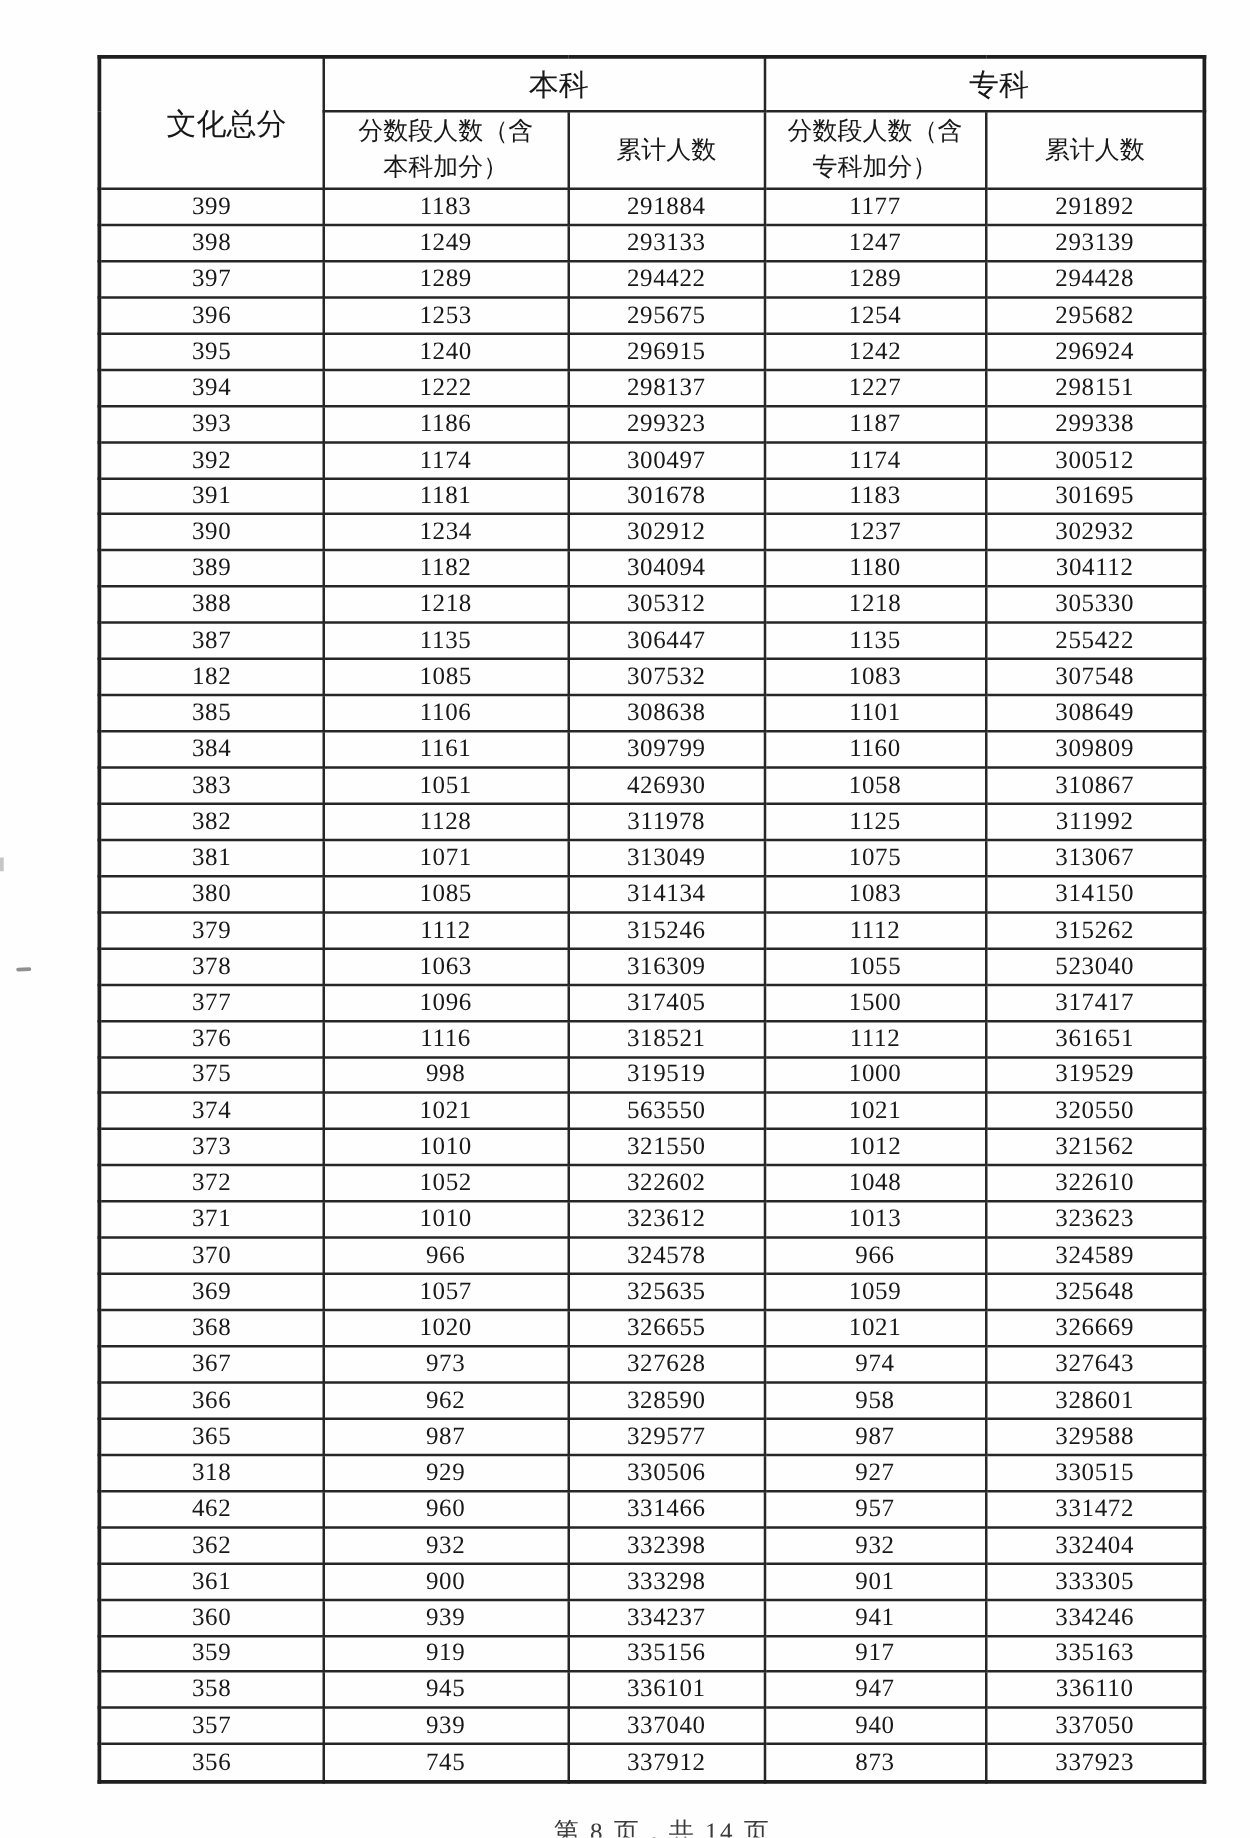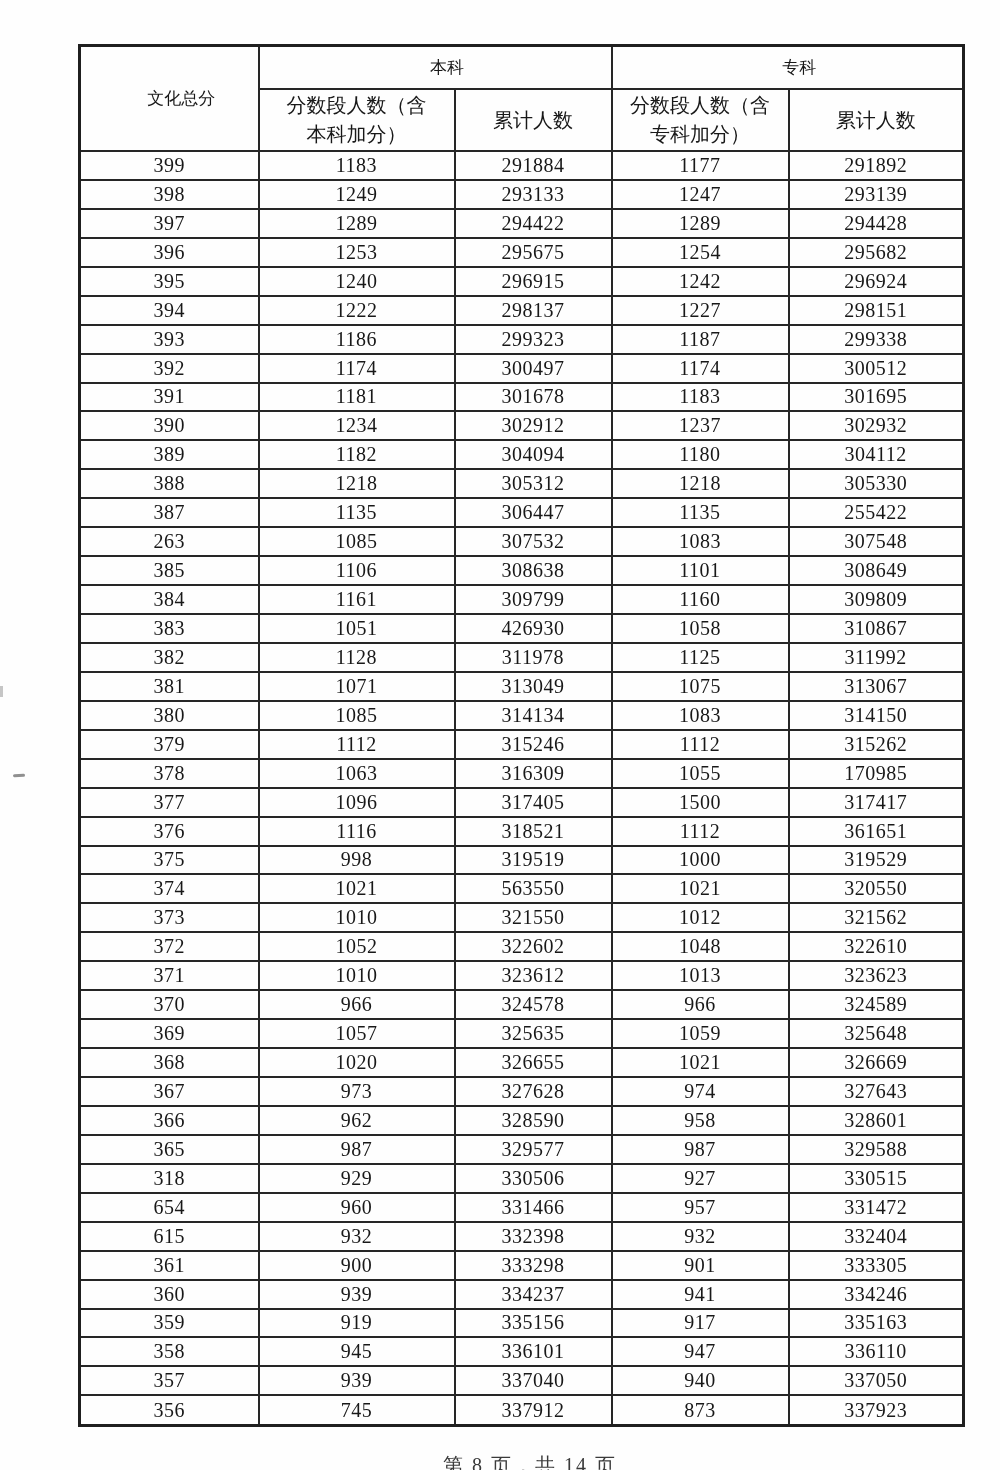--- a/index.html
+++ b/index.html
@@ -24,21 +24,21 @@
   }
   .score-table th, .score-table td {
     border: 2px solid #262626;
     text-align: center;
     vertical-align: middle;
     padding: 0;
     color: #181818;
     font-weight: normal;
     overflow: hidden;
   }
-  .score-table thead tr.group-row th { height: 41px; font-size: 17px; padding-left: 24px; }
+  .score-table thead tr.group-row th { height: 41px; font-size: 24px; padding-left: 24px; }
   .score-table thead tr.sub-row th { height: 60px; font-size: 20px; line-height: 1.45; }
   .score-table th.corner { font-size: 21px; }
   .score-table td { font-size: 20px; letter-spacing: 0.5px; }
   .sub-label { display: inline-block; max-width: 152px; }
   .page-footer {
     position: absolute;
     left: 30px; width: 1000px;
     top: 1452px;
     text-align: center;
     font-size: 20px;
@@ -180,21 +180,21 @@
           <td>305330</td>
         </tr>
         <tr>
           <td>387</td>
           <td>1135</td>
           <td>306447</td>
           <td>1135</td>
           <td>255422</td>
         </tr>
         <tr>
-          <td>263</td>
+          <td>182</td>
           <td>1085</td>
           <td>307532</td>
           <td>1083</td>
           <td>307548</td>
         </tr>
         <tr>
           <td>385</td>
           <td>1106</td>
           <td>308638</td>
           <td>1101</td>
@@ -240,21 +240,21 @@
           <td>1112</td>
           <td>315246</td>
           <td>1112</td>
           <td>315262</td>
         </tr>
         <tr>
           <td>378</td>
           <td>1063</td>
           <td>316309</td>
           <td>1055</td>
-          <td>170985</td>
+          <td>523040</td>
         </tr>
         <tr>
           <td>377</td>
           <td>1096</td>
           <td>317405</td>
           <td>1500</td>
           <td>317417</td>
         </tr>
         <tr>
           <td>376</td>
@@ -341,28 +341,28 @@
           <td>329588</td>
         </tr>
         <tr>
           <td>318</td>
           <td>929</td>
           <td>330506</td>
           <td>927</td>
           <td>330515</td>
         </tr>
         <tr>
-          <td>654</td>
+          <td>462</td>
           <td>960</td>
           <td>331466</td>
           <td>957</td>
           <td>331472</td>
         </tr>
         <tr>
-          <td>615</td>
+          <td>362</td>
           <td>932</td>
           <td>332398</td>
           <td>932</td>
           <td>332404</td>
         </tr>
         <tr>
           <td>361</td>
           <td>900</td>
           <td>333298</td>
           <td>901</td>

